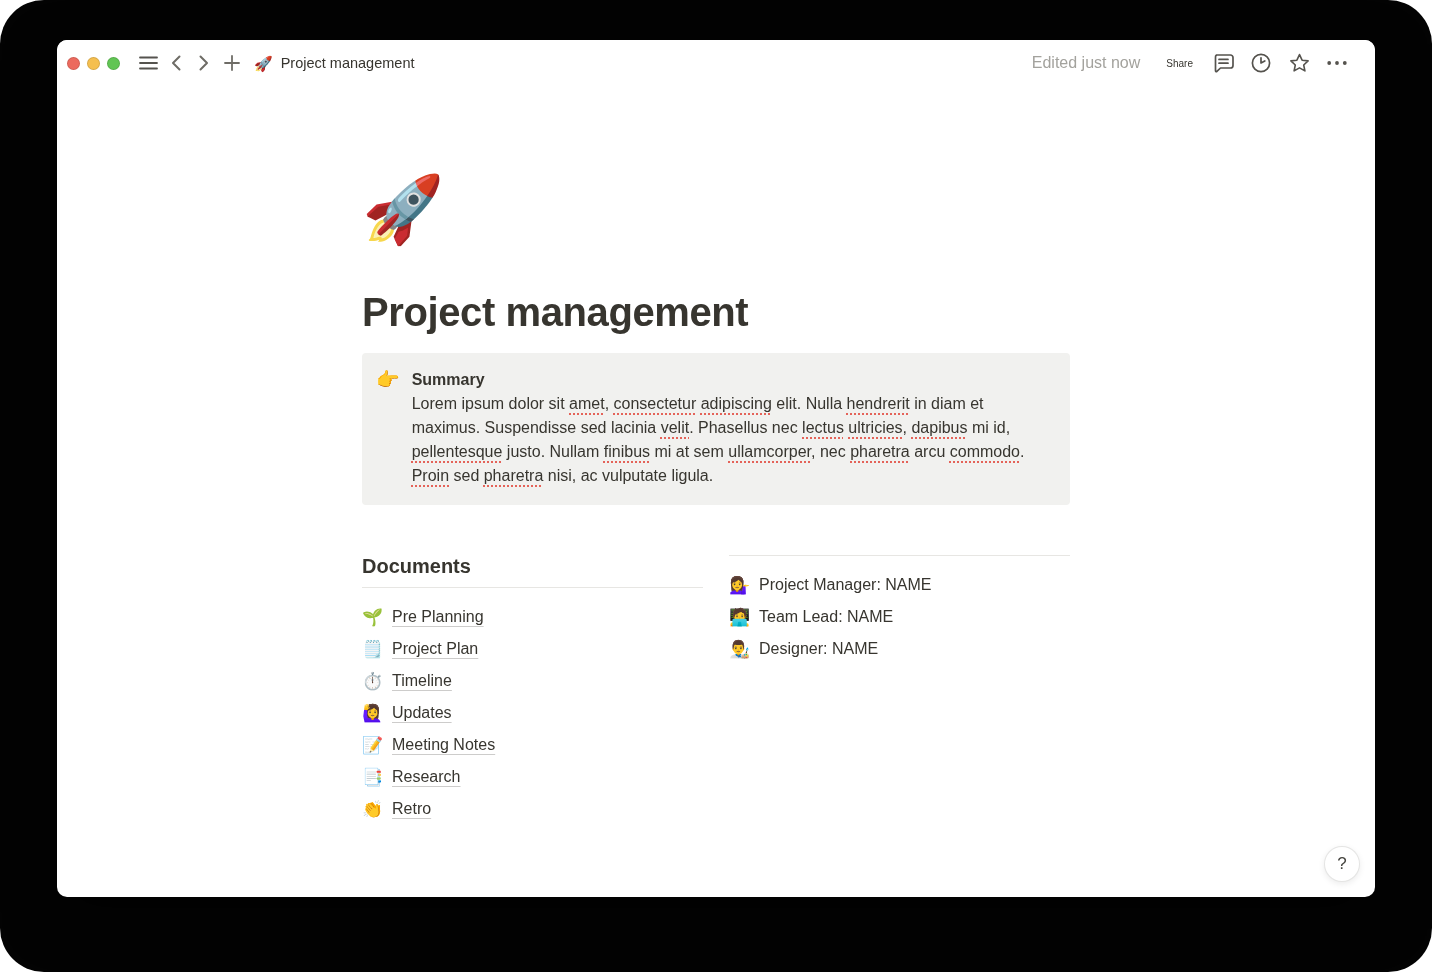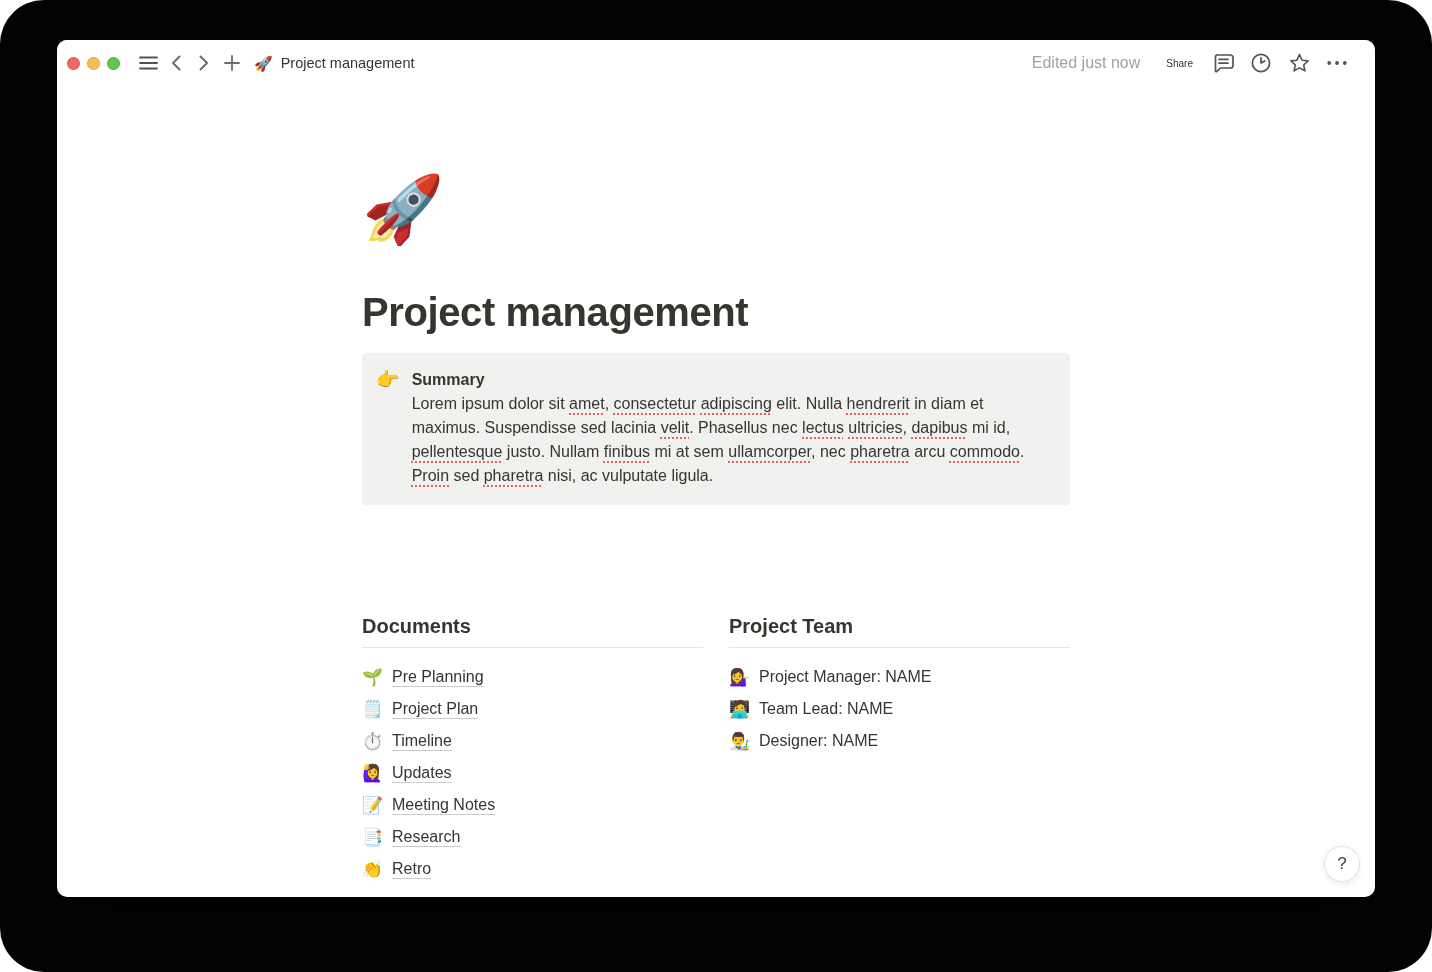--- a/index.html
+++ b/index.html
@@ -70,21 +70,21 @@
   .callout-heading { font-weight: 700; }
   .callout-text { color: #37352F; }
   .spellcheck {
     text-decoration: underline;
     text-decoration-style: dotted;
     text-decoration-color: rgba(226,74,62,0.85);
     text-decoration-thickness: 2px;
     text-underline-offset: 4px;
   }
 
-  .columns { display: flex; gap: 26px; margin-top: 110px; }
+  .columns { display: flex; gap: 26px; margin-top: 50px; }
   .col { flex: 1; min-width: 0; }
   .col-heading { font-size: 20px; font-weight: 700; color: #37352F; padding-bottom: 9px; }
   .col-divider { height: 1px; background: #E7E6E3; margin-bottom: 13px; }
 
   .doc-item, .team-item {
     display: flex; align-items: center; gap: 9px;
     height: 32px; font-size: 16px;
   }
   .doc-item { cursor: pointer; }
   .item-emoji { font-size: 17px; line-height: 1; width: 21px; text-align: center; flex: none; }
@@ -247,21 +247,20 @@
                   <span class="item-emoji">📑</span>
                   <span class="doc-link">Research</span>
                 </div>
                 <div class="doc-item">
                   <span class="item-emoji">👏</span>
                   <span class="doc-link">Retro</span>
                 </div>
               </div>
           </div>
           <div class="col">
-            <div class="col-heading">Project Team</div>
             <div class="col-divider"></div>
             <div>
                 <div class="team-item">
                   <span class="item-emoji">💁‍♀️</span>
                   <span class="team-text"><span class="team-role">Project Manager:</span> <span class="team-name">NAME</span></span>
                 </div>
                 <div class="team-item">
                   <span class="item-emoji">🧑‍💻</span>
                   <span class="team-text"><span class="team-role">Team Lead:</span> <span class="team-name">NAME</span></span>
                 </div>

